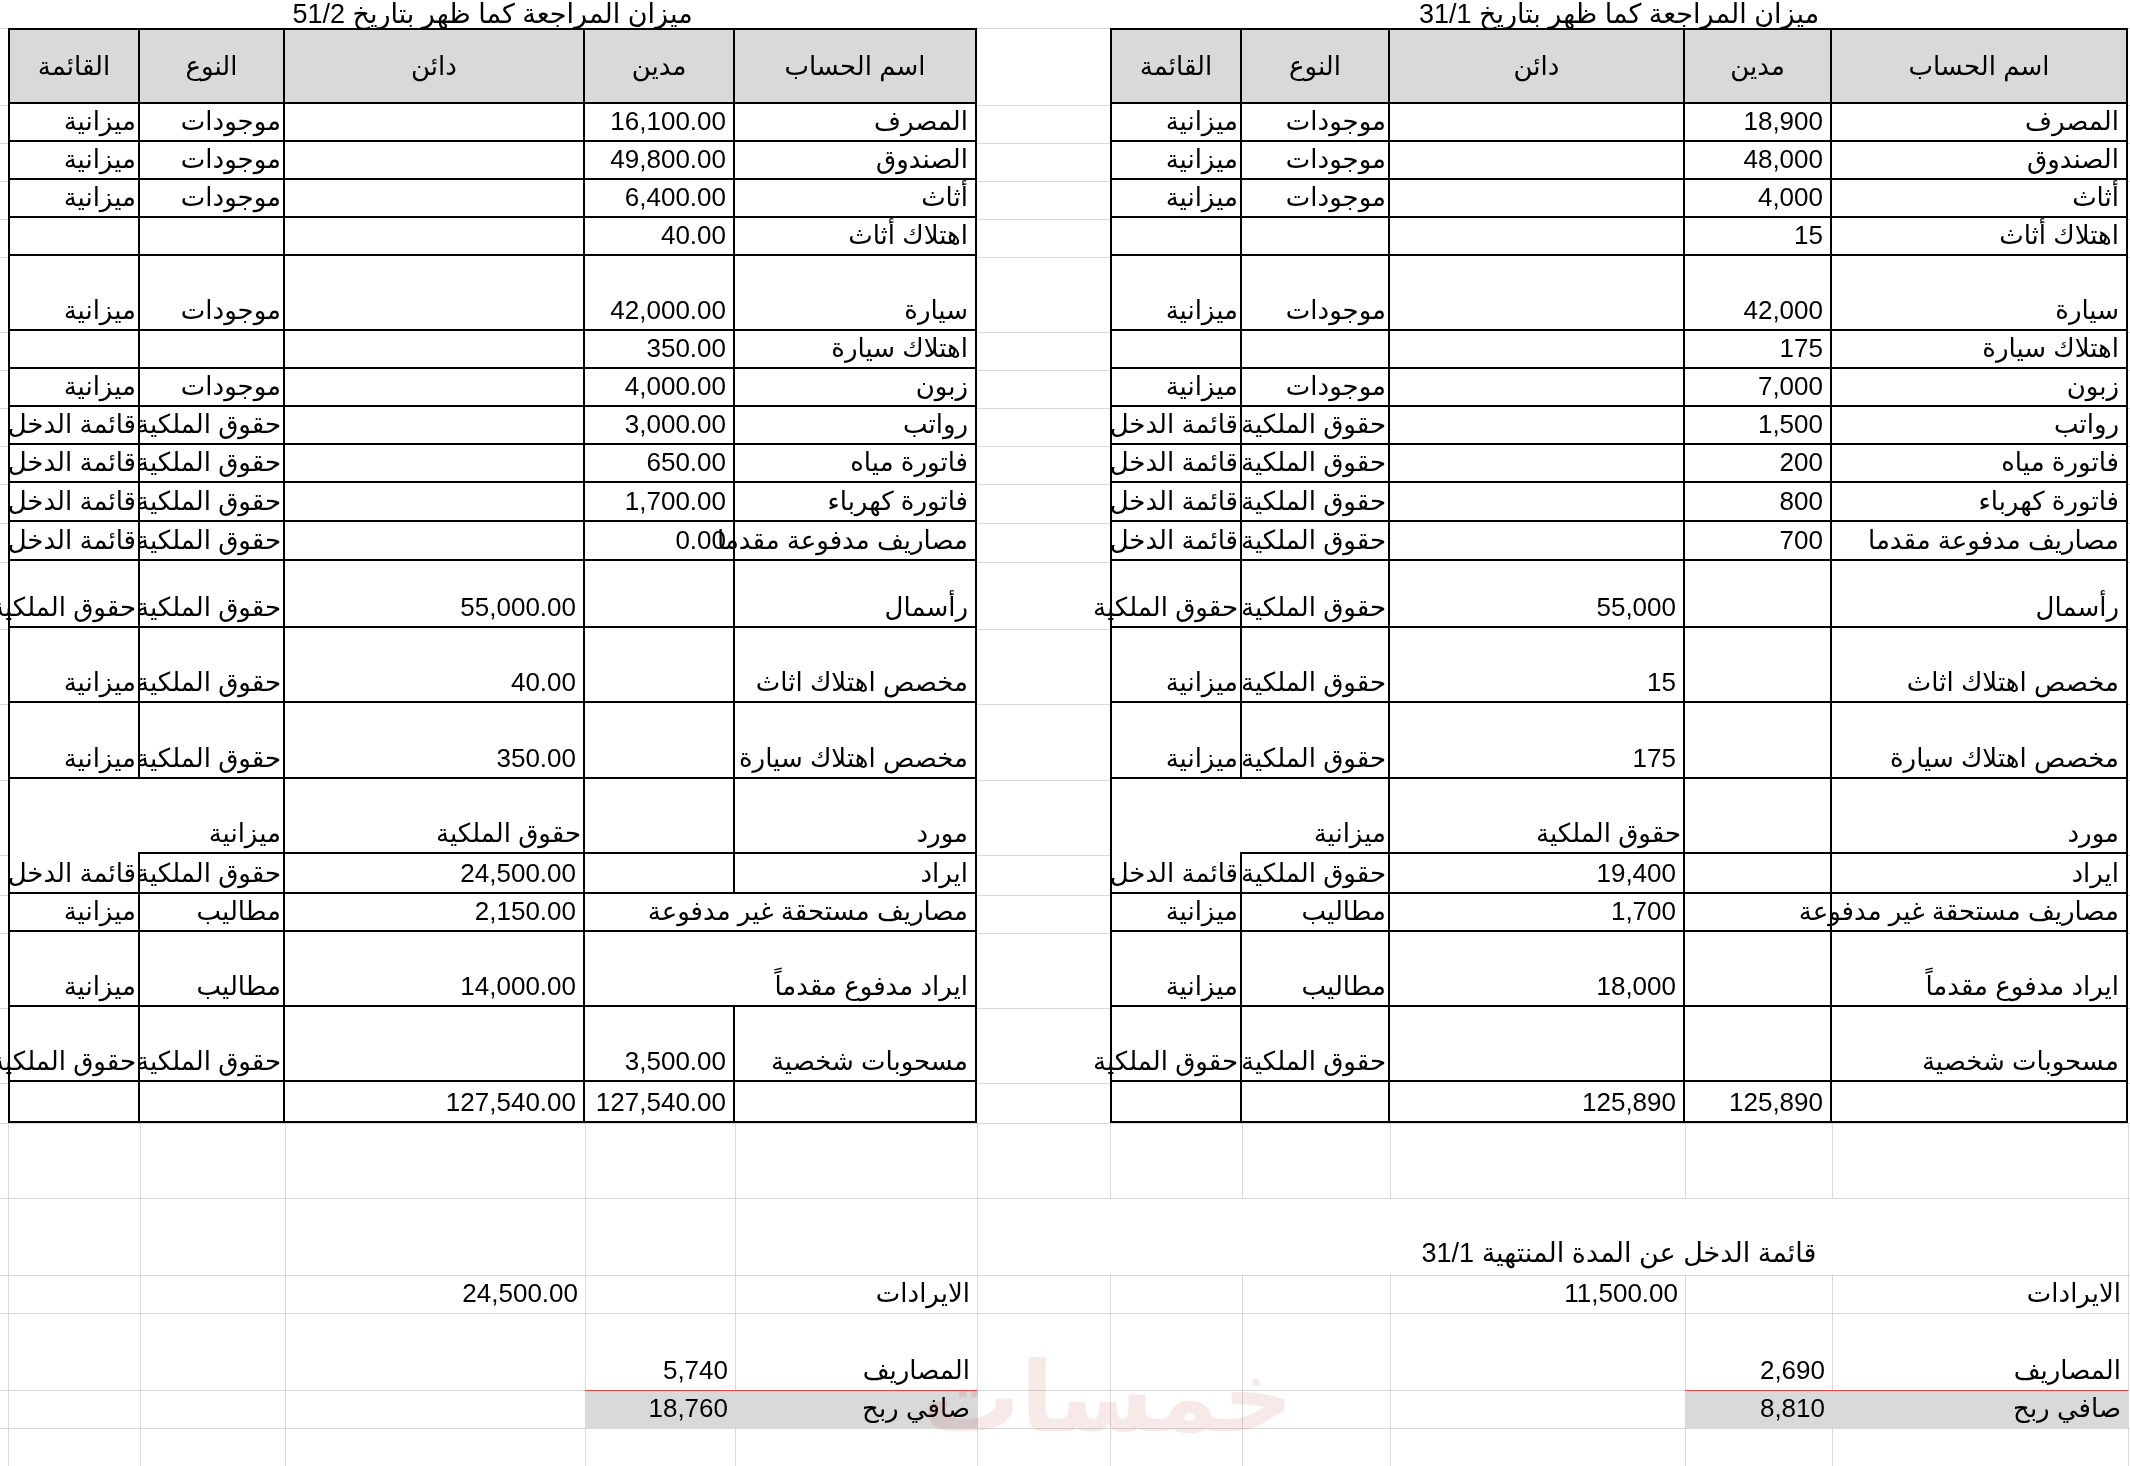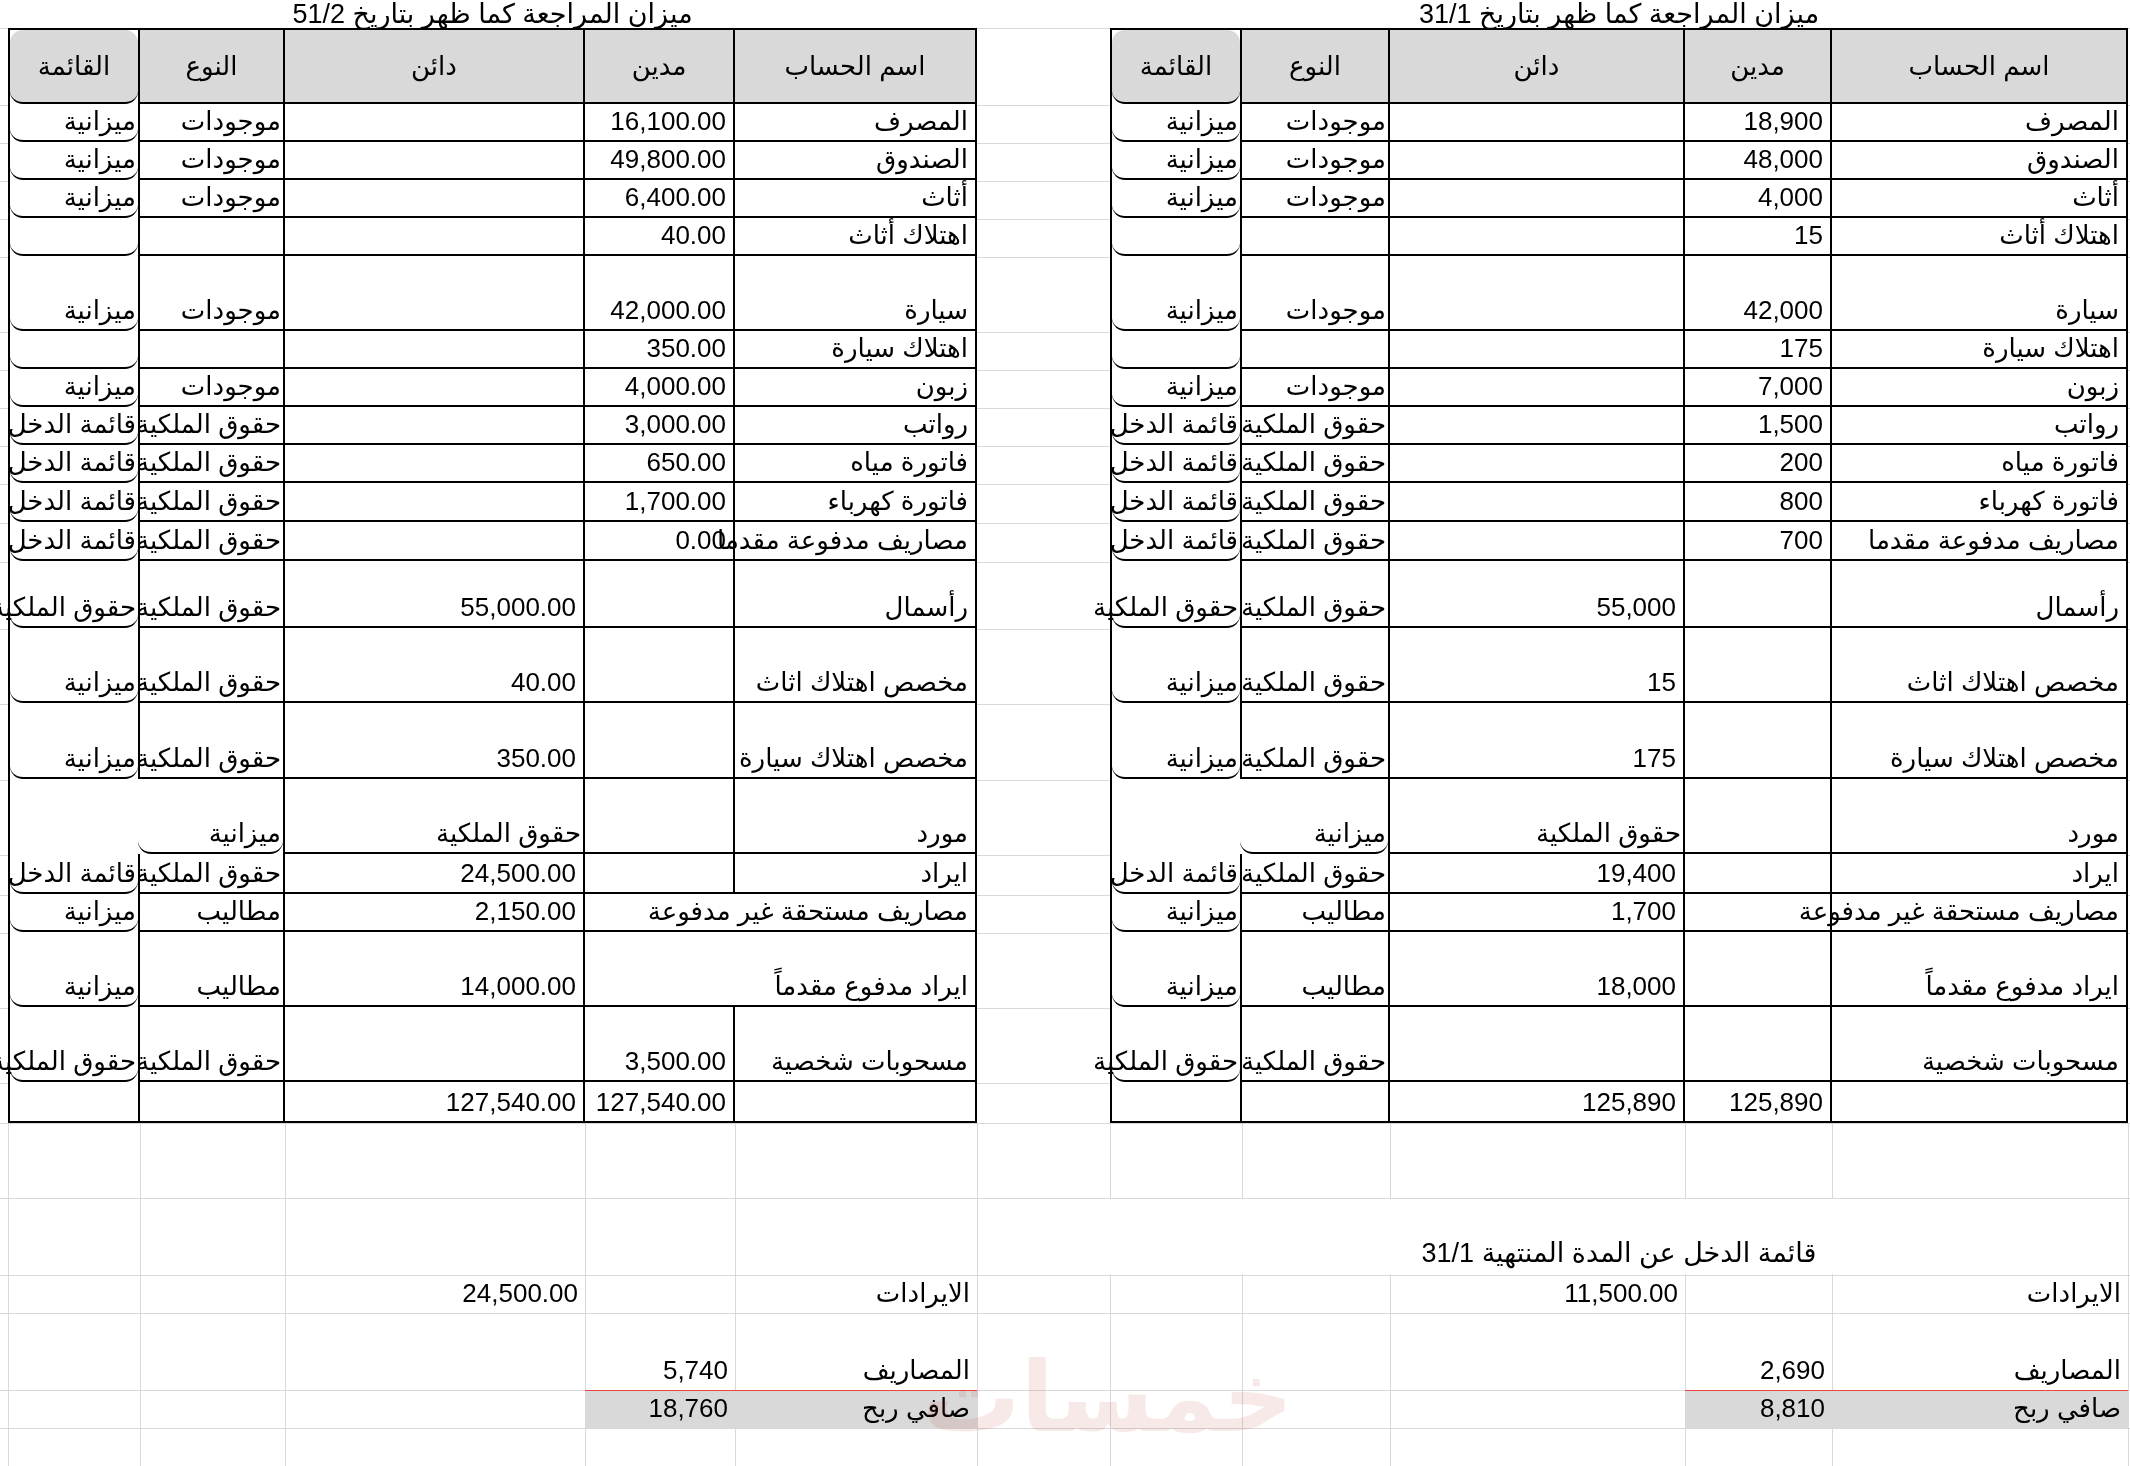--- a/index.html
+++ b/index.html
@@ -12,21 +12,21 @@
   .vline{position:absolute;width:1px;background:var(--c-grid);z-index:1;}
   
   .tb{position:absolute;top:28px;height:1095px;box-sizing:border-box;border:2px solid var(--c-border);
       background:#fff;direction:rtl;z-index:3;}
   .tb-left{left:8px;width:969px;--cols:242px 150px 300px 145px 128px;}
   .tb-right{left:1110px;width:1018px;--cols:296px 147px 295px 148px 128px;}
   .row{display:grid;grid-template-columns:var(--cols);}
   .cell{box-sizing:border-box;border-left:2px solid var(--c-border);border-bottom:2px solid var(--c-border);
         display:flex;align-items:flex-end;justify-content:flex-start;
         padding:2px 7px 4px;font-size:26px;line-height:1.1;white-space:nowrap;overflow:visible;}
-  .row .cell:last-child{border-left:none;border-radius:13px;}
+  .row .cell:last-child{border-left:none;}
   .row:last-child .cell{border-bottom:none;}
   .cell.tight{padding-left:2px;padding-right:2px;}
   .hcell{align-items:center;justify-content:center;background:var(--c-headbg);padding:2px;}
   .row.no-sep .cell:nth-child(1){border-left:none;}
   
   .title{position:absolute;display:flex;align-items:center;justify-content:center;
          font-size:27px;background:#fff;z-index:3;direction:rtl;white-space:nowrap;}
   .title.top{top:0;height:28px;}
   .title.bottom{top:1199px;height:75px;align-items:flex-end;padding-bottom:5px;box-sizing:border-box;}
   .title.t-left{left:8px;width:969px;}

